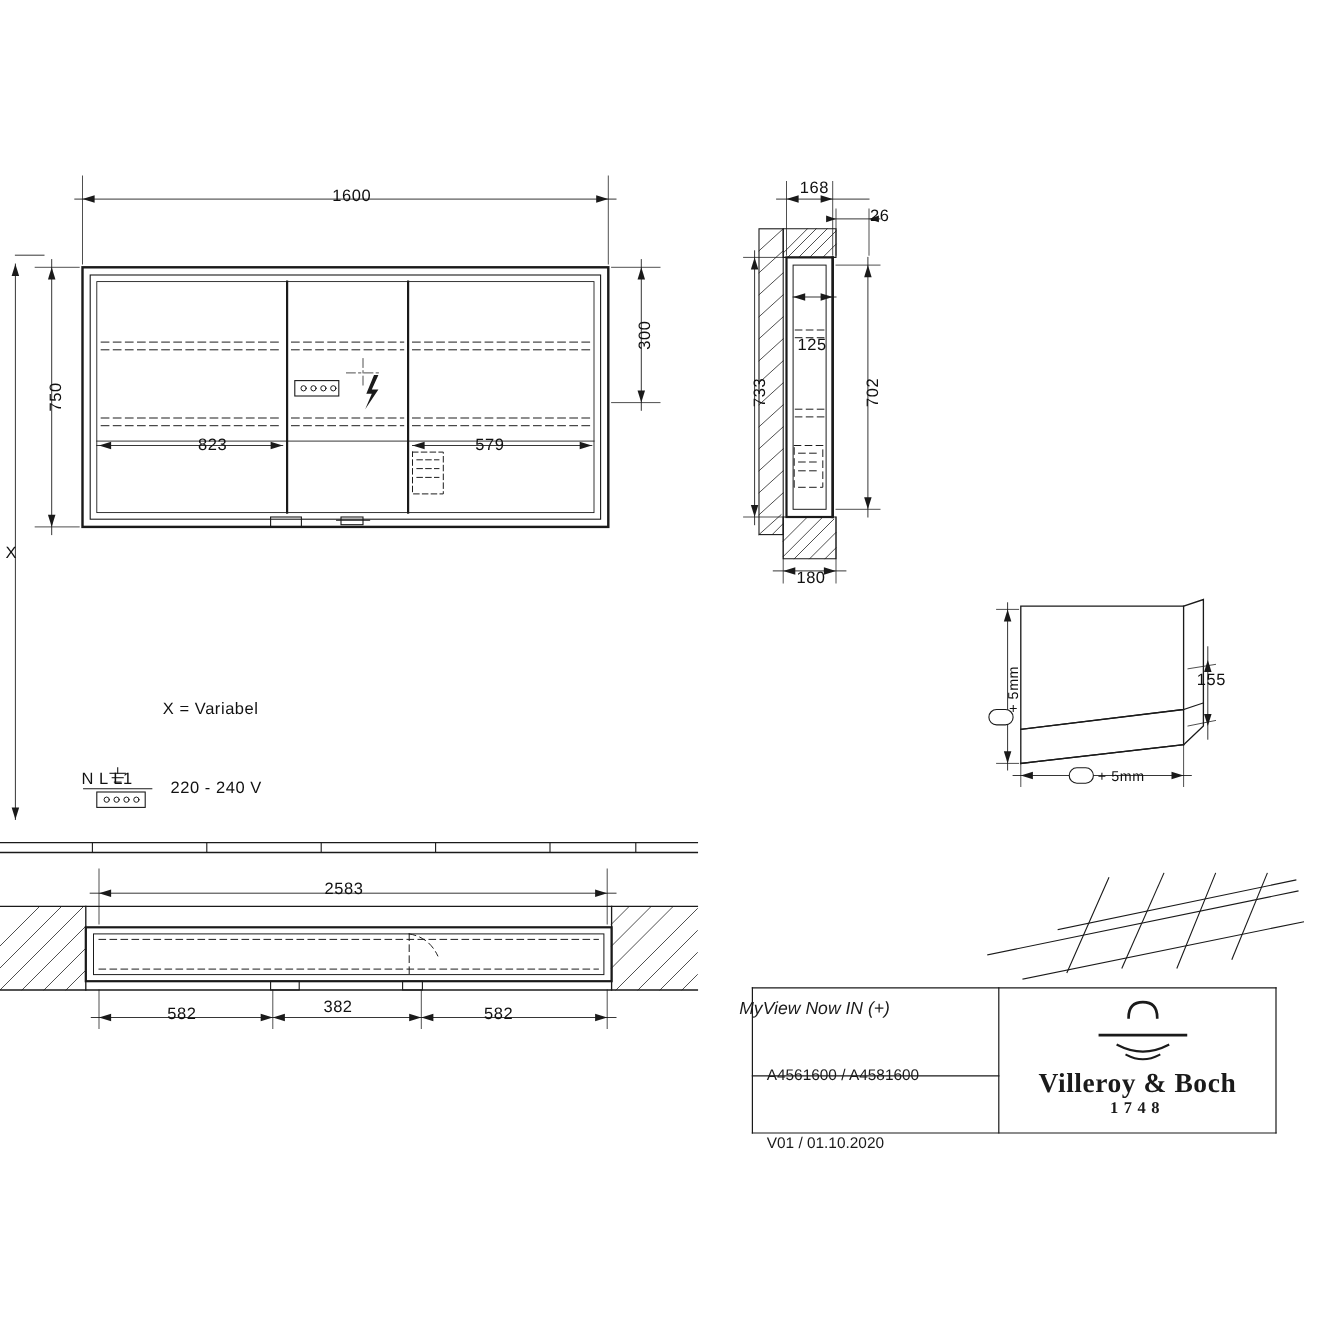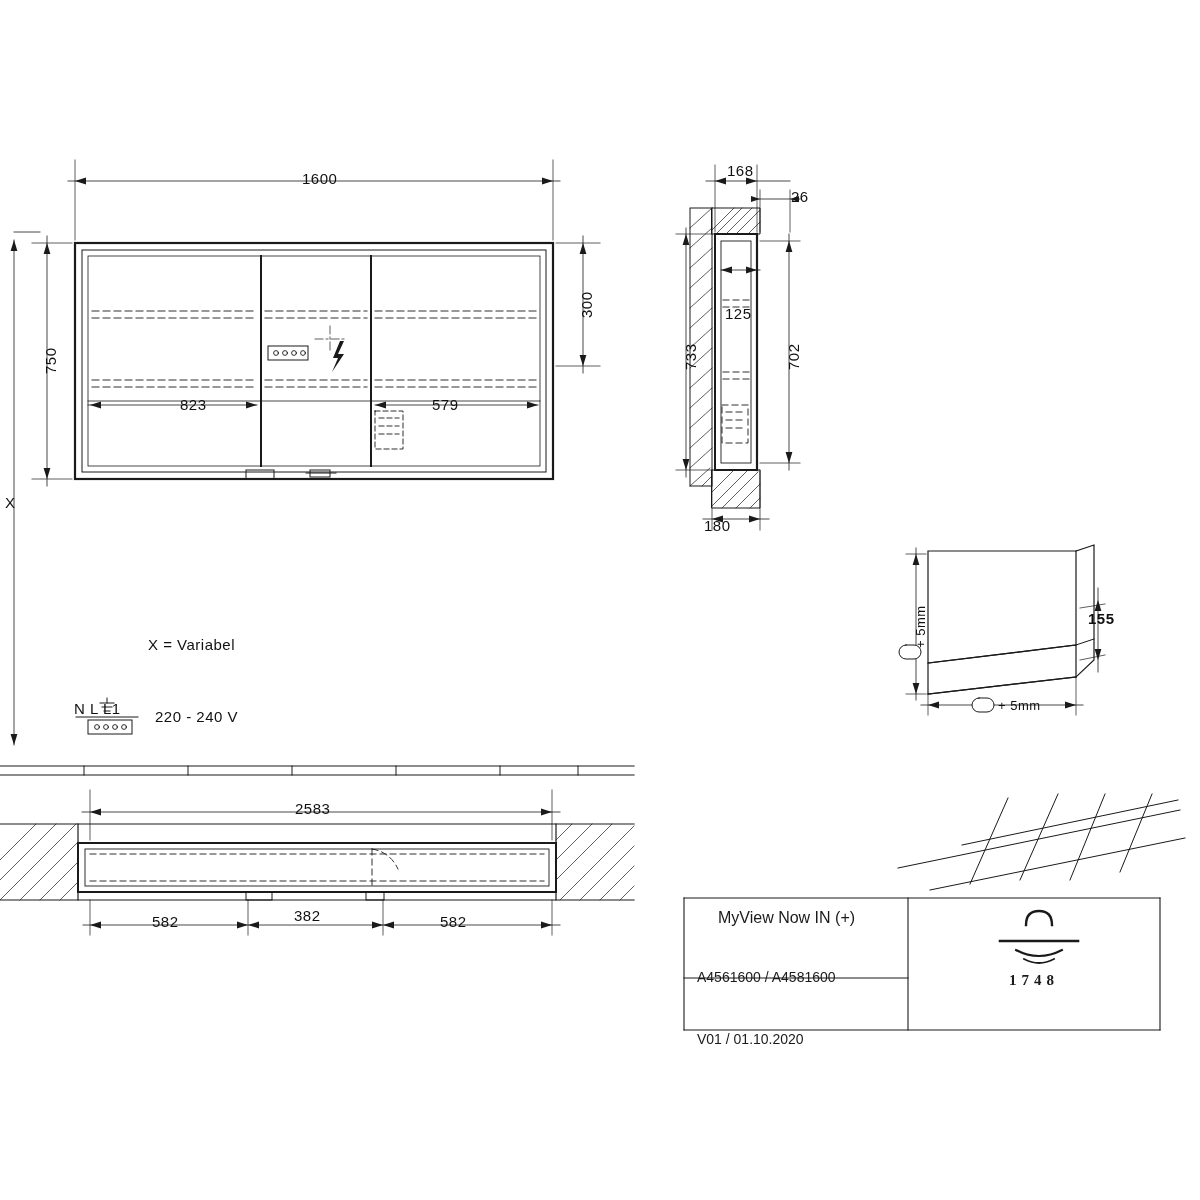--- a/index.html
+++ b/index.html
@@ -310,36 +310,37 @@
 <div class="lbl rot" style="left:578px;top:318px;transform:rotate(-90deg);">300</div>
 <div class="lbl" style="left:180px;top:396px;">823</div>
 <div class="lbl" style="left:432px;top:396px;">579</div>
 <div class="lbl" style="left:5px;top:494px;">X</div>
 
 <div class="lbl" style="left:727px;top:162px;">168</div>
 <div class="lbl" style="left:791px;top:188px;">26</div>
 <div class="lbl" style="left:725px;top:283px;margin-top:22px;">125</div>
 <div class="lbl rot" style="left:682px;top:370px;transform:rotate(-90deg);">733</div>
 <div class="lbl rot" style="left:785px;top:370px;transform:rotate(-90deg);">702</div>
-<div class="lbl" style="left:704px;top:517px;text-align:center;">180</div>
-
-<div class="lbl" style="left:1088px;top:610px;font-weight:bold;">155</div>
+<div class="lbl" style="left:724px;top:517px;text-align:center;">180</div>
+
+<div class="lbl" style="left:1088px;top:610px;">155</div>
 <div class="lbl small rot" style="left:913px;top:648px;transform:rotate(-90deg);">+ 5mm</div>
 <div class="lbl small" style="left:998px;top:698px;">+ 5mm</div>
 
 <div class="lbl" style="left:148px;top:636px;">X = Variabel</div>
 <div class="lbl" style="left:74px;top:700px;">N     L  L1</div>
 <div class="lbl" style="left:155px;top:708px;">220 - 240 V</div>
 
 <div class="lbl" style="left:295px;top:800px;">2583</div>
 <div class="lbl" style="left:152px;top:913px;">582</div>
 <div class="lbl" style="left:294px;top:907px;text-align:center;">382</div>
 <div class="lbl" style="left:440px;top:913px;">582</div>
 
-<div class="tb tb-title" style="left:718px;top:909px;">MyView Now IN (+)</div>
+<div class="tb tb-title" style="left:672px;top:909px;font-style:italic;">MyView Now IN (+)</div>
 <div class="tb tb-sub" style="left:697px;top:937px;">A4561600 / A4581600</div>
 <div class="tb tb-sub" style="left:697px;top:999px;">V01 / 01.10.2020</div>
 
 <div class="brand" style="left:908px;top:972px;width:252px;">
+  <div class="brand-name">Villeroy &amp; Boch</div>
   <div class="brand-year">1748</div>
 </div>
 
 </div>
 
 </body></html>

